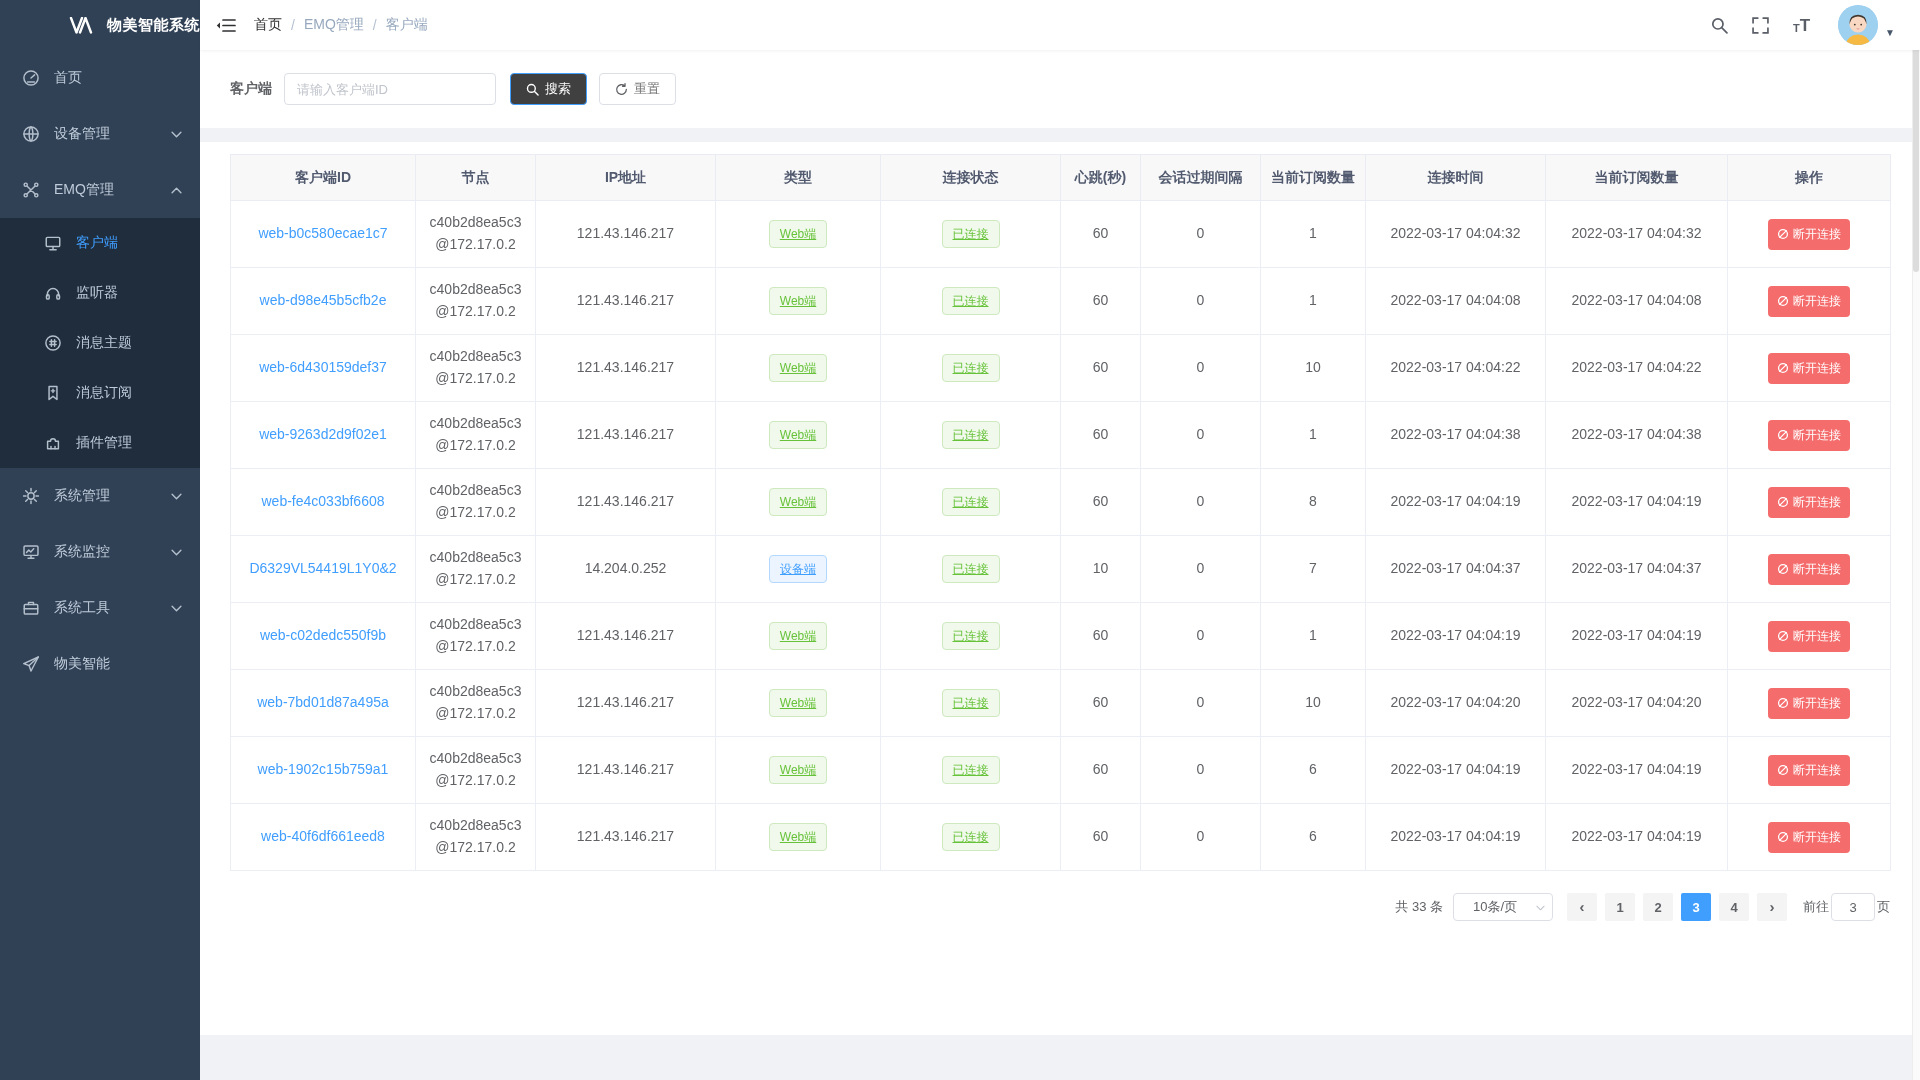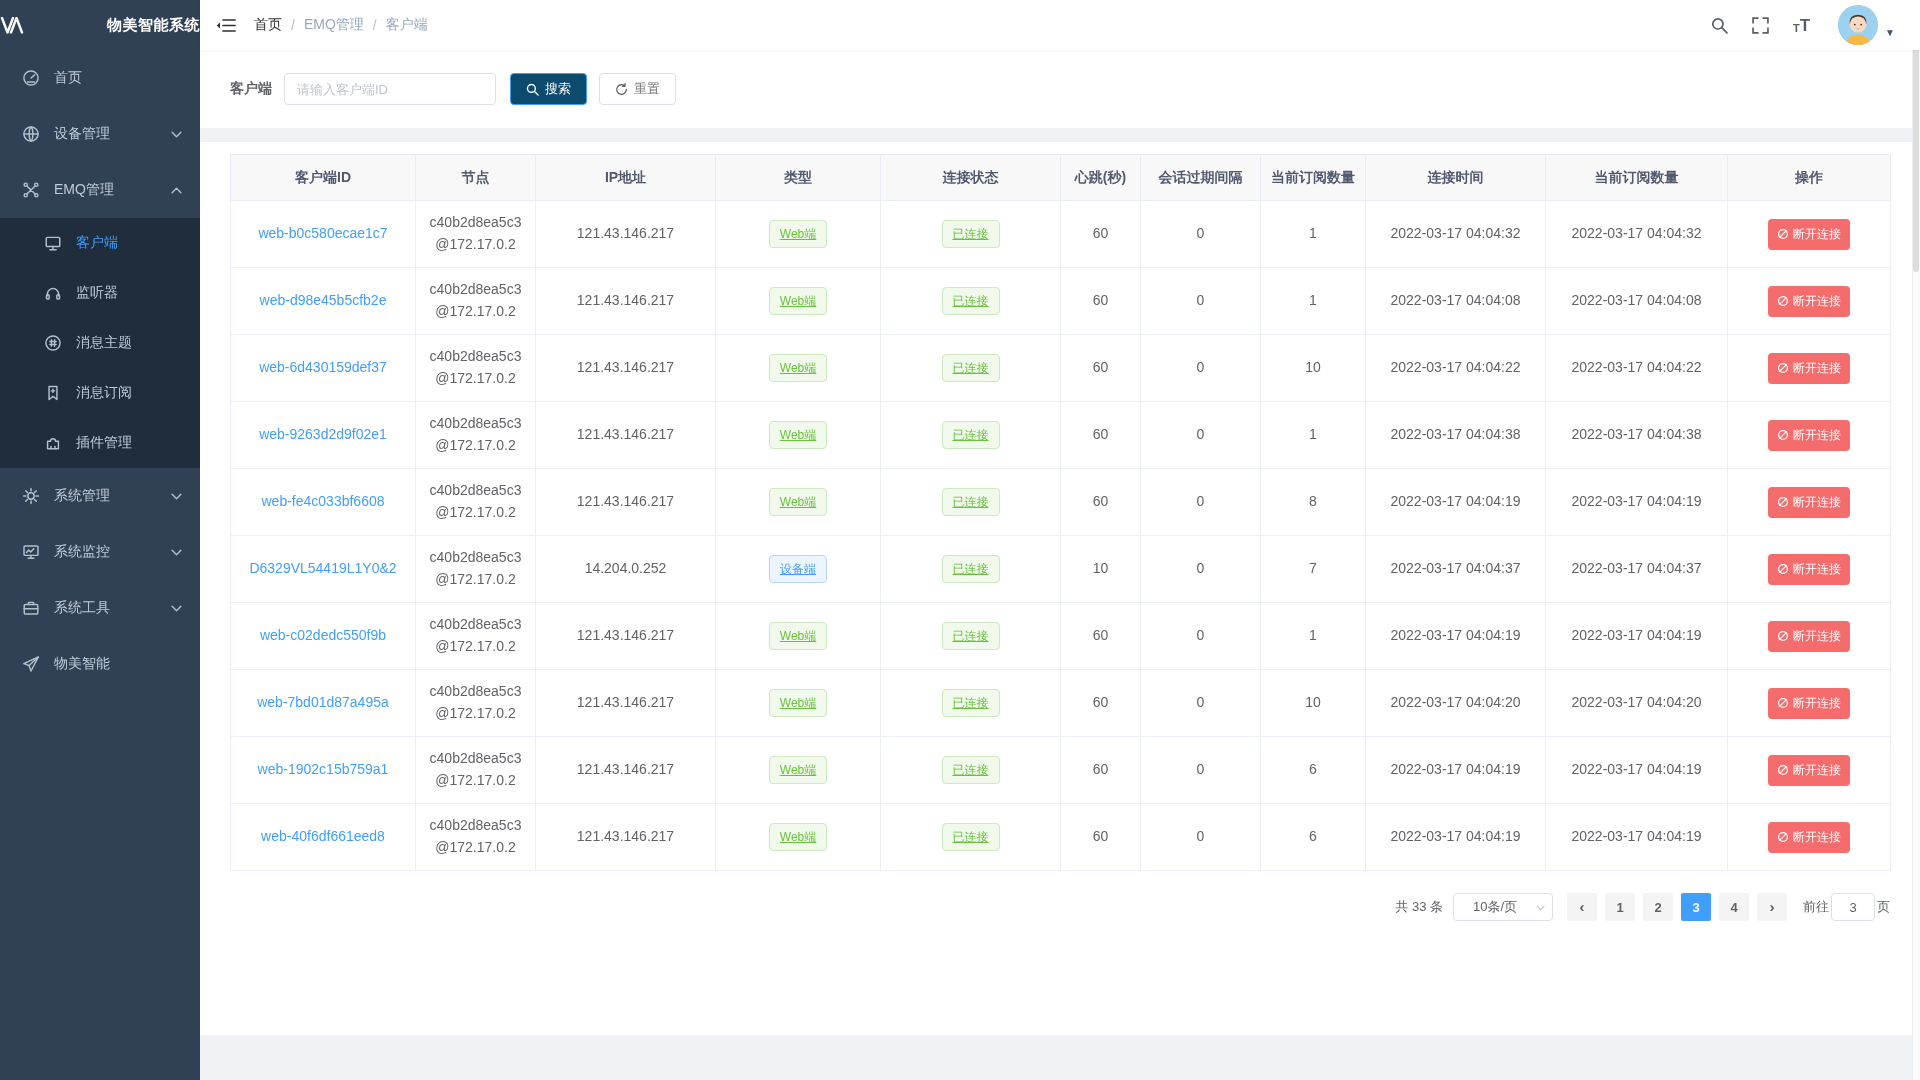--- a/index.html
+++ b/index.html
@@ -3,21 +3,21 @@
 <meta charset="utf-8">
 <title>EMQ Client Management</title>
 <style>
   * { margin:0; padding:0; box-sizing:border-box; }
   html,body { width:1920px; height:1080px; overflow:hidden; }
   body { font-family:"Liberation Sans","DejaVu Sans",sans-serif; background:#f0f2f5; color:#606266; }
   .app { position:relative; width:1920px; height:1080px; display:flex; }
 
   
   .sidebar { width:200px; height:1080px; background:#304156; flex:none; overflow:hidden; }
-  .logo { height:50px; display:flex; align-items:center; justify-content:space-between; gap:12px; color:#fff; }
+  .logo { height:50px; display:flex; align-items:center; justify-content:flex-end; gap:12px; color:#fff; }
   .logo svg { display:block; }
   .logo-title { font-size:15px; font-weight:700; color:#fff; letter-spacing:.5px; }
   .menu-item { height:56px; display:flex; align-items:center; padding:0 18px 0 22px; color:#bfcbd9; font-size:14px; cursor:pointer; }
   .sub-item { height:50px; display:flex; align-items:center; padding:0 18px 0 44px; color:#bfcbd9; font-size:14px; cursor:pointer; }
   .submenu { background:#1f2d3d; }
   .sub-item.active { color:#409eff; }
   .icon { display:inline-flex; align-items:center; justify-content:center; }
   .menu-item .icon, .sub-item .icon { width:18px; height:18px; margin-right:14px; color:#b4bfcc; }
   .icon svg { width:100%; height:100%; stroke:currentColor; fill:none; stroke-width:1.3; stroke-linecap:round; stroke-linejoin:round; }
   .arr { margin-left:auto; width:11px !important; height:7px !important; color:#8f9cab; margin-right:0 !important; }
@@ -40,21 +40,21 @@
   .avatar { width:40px; height:40px; border-radius:50%; overflow:hidden; background:#9ed0f0; }
   .caret { font-size:10px; color:#475669; margin-top:14px; }
 
   
   .filter-card { height:78px; background:#fff; display:flex; align-items:center; padding:0 30px; }
   .filter-label { font-size:14px; font-weight:700; color:#606266; margin-right:12px; }
   .text-input { width:212px; height:32px; border:1px solid #dcdfe6; border-radius:4px; padding:0 12px; font-size:13px; color:#606266; outline:none; }
   .text-input::placeholder { color:#c0c4cc; }
   .btn { height:32px; border-radius:4px; font-size:13px; display:inline-flex; align-items:center; gap:6px; cursor:pointer; padding:0 15px; }
   .btn svg { width:13px; height:13px; fill:none; stroke-linecap:round; }
-  .btn-primary { background:#0c4a6e; border:1px solid #409eff; color:#fff; margin-left:14px; }
+  .btn-primary { background:#404040; border:1px solid #409eff; color:#fff; margin-left:14px; }
   .btn-plain { background:#fff; border:1px solid #dcdfe6; color:#737373; margin-left:12px; }
 
   .gap-band { height:14px; background:#f0f2f5; }
 
   
   .table-card { background:#fff; height:893px; padding:12px 30px 0; }
   table { width:1660px; border-collapse:collapse; table-layout:fixed; }
   th { height:46px; background:#f8f8f9; color:#515a6e; font-size:14px; font-weight:700; border:1px solid #e9ecf2; }
   td { height:67px; text-align:center; font-size:14px; color:#606266; border:1px solid #ebeef5; line-height:1.55; }
   .link { color:#409eff; cursor:pointer; }

